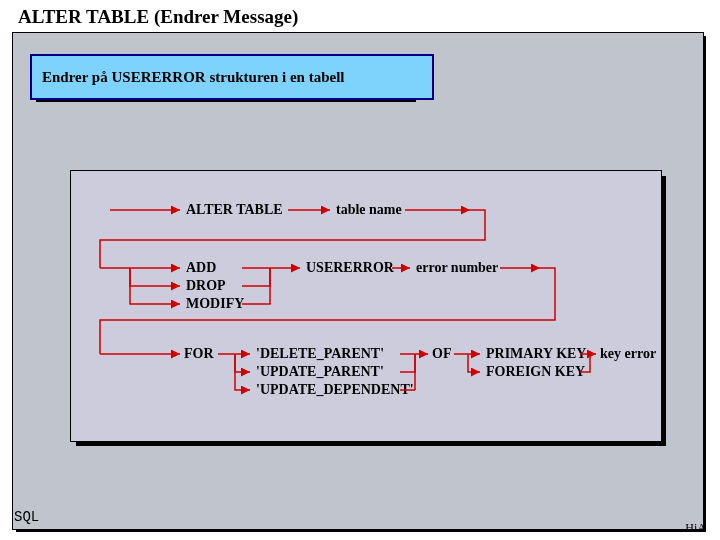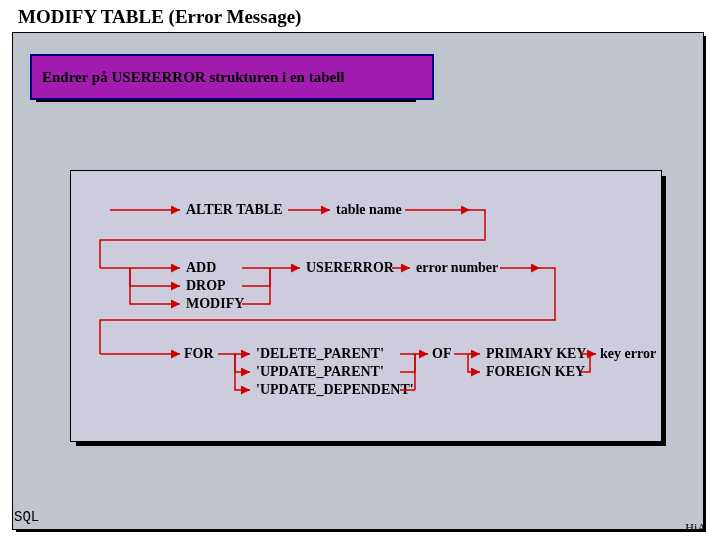--- a/index.html
+++ b/index.html
@@ -45,21 +45,21 @@
     width: 380px;
     height: 42px;
     background: #000;
   }
   .note-box {
     position: absolute;
     left: 30px;
     top: 54px;
     width: 380px;
     height: 42px;
-    background: #a21caf;
+    background: #7dd3fc;
     border: 2px solid #000080;
     padding: 0 10px;
     display: flex;
     align-items: center;
     font-weight: bold;
     font-size: 15px;
   }
   .inner-shadow {
     position: absolute;
     left: 76px;
@@ -93,21 +93,21 @@
     top: 170px;
     width: 590px;
     height: 270px;
     pointer-events: none;
   }
   .rl { stroke: #d00000; stroke-width: 1.5; fill: none; }
 </style>
 </head>
 <body>
 
-<div class="title">MODIFY TABLE  (Error Message)</div>
+<div class="title">ALTER TABLE  (Endrer Message)</div>
 
 <div class="outer-shadow"></div>
 <div class="outer-panel"></div>
 
 <div class="note-shadow"></div>
 <div class="note-box">
   <span>Endrer på USERERROR strukturen i en tabell</span>
 </div>
 
 <div class="inner-shadow"></div>

